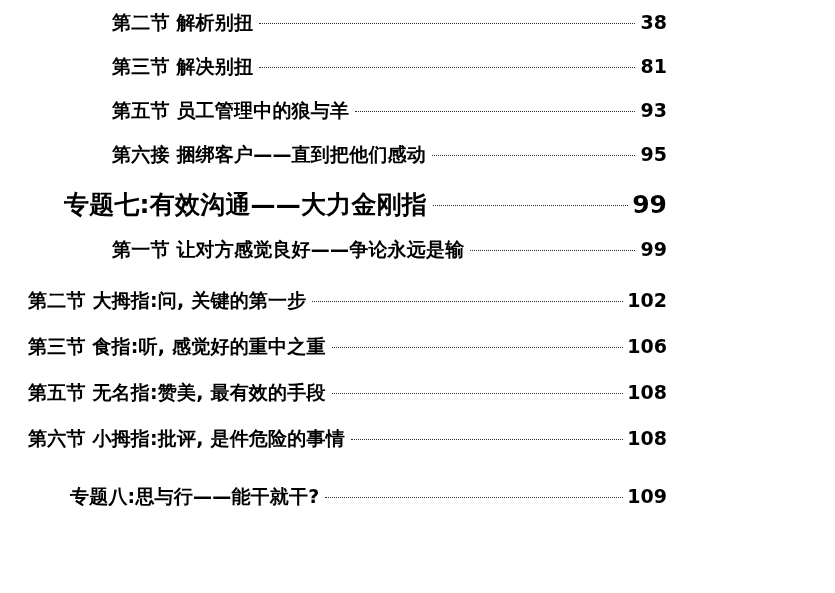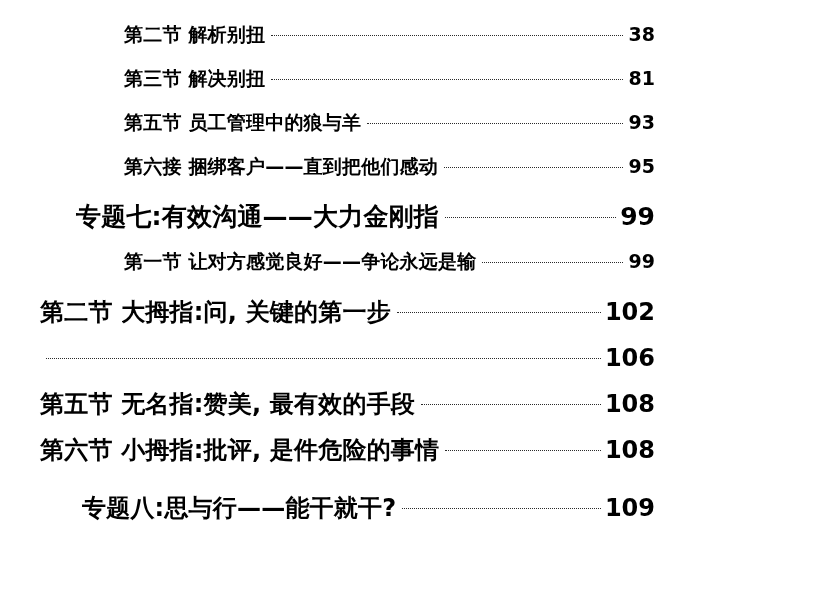--- a/index.html
+++ b/index.html
@@ -11,21 +11,21 @@
     width: 835px;
     height: 593px;
     font-family: "DejaVu Sans", "Liberation Sans", sans-serif;
     color: #000000;
     overflow: hidden;
   }
   #toc {
     width: 697px;
     height: 593px;
     box-sizing: border-box;
-    padding: 12px;
+    padding: 0;
     position: relative;
   }
   .toc-row {
     display: flex;
     align-items: baseline;
     width: 100%;
     box-sizing: border-box;
     white-space: nowrap;
   }
   .toc-row .label {
@@ -72,21 +72,21 @@
     padding-left: 28px;
     padding-right: 30px;
   }
   .lvl-topic2 {
     padding-left: 70px;
     padding-right: 30px;
   }
 
   .size-a { font-size: 19px; line-height: 44px; }
   .size-b { font-size: 25px; line-height: 45px; }
-  .size-c { font-size: 24px; line-height: 46px; }
+  .size-c { font-size: 19px; line-height: 46px; }
 
   .spacer-sm { height: 6px; }
   .spacer-md { height: 12px; }
 </style>
 </head>
 <body>
 
 <div id="toc">
 
   <div class="toc-row lvl-sub size-a">
@@ -130,20 +130,21 @@
 
   <div class="spacer-sm"></div>
 
   <div class="toc-row lvl-flush size-c">
     <span class="label">第二节  大拇指:问, 关键的第一步</span>
     <span class="leader"></span>
     <span class="page">102</span>
   </div>
 
   <div class="toc-row lvl-flush size-c">
+    <span class="label">第三节  食指:听, 感觉好的重中之重</span>
     <span class="leader"></span>
     <span class="page">106</span>
   </div>
 
 
   <div class="toc-row lvl-flush size-c">
     <span class="label">第五节  无名指:赞美, 最有效的手段</span>
     <span class="leader"></span>
     <span class="page">108</span>
   </div>

